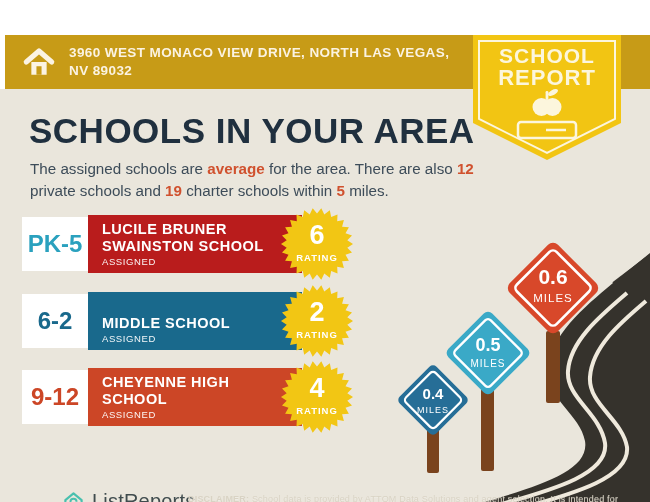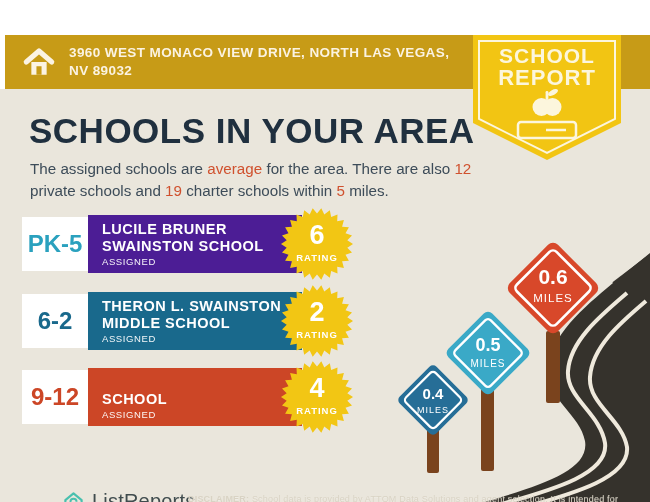--- a/index.html
+++ b/index.html
@@ -10,21 +10,21 @@
 
   
   .header-bar{position:absolute;left:5px;top:4px;right:0;height:54px;background:#c79b17;z-index:1;
               display:flex;align-items:center;padding-left:16px;box-sizing:border-box;}
   .house-ico{width:36px;height:34px;flex:0 0 auto;margin-right:12px;}
   .address{color:#fbf3e2;font-size:13.5px;font-weight:bold;letter-spacing:.4px;line-height:1.35;width:395px;text-transform:uppercase;}
 
   
   .page-title{position:absolute;left:29px;top:80px;font-size:35px;font-weight:800;color:#20303f;letter-spacing:.5px;z-index:3;}
   .subtitle{position:absolute;left:30px;top:127px;width:452px;font-size:15.2px;line-height:1.42;color:#3d4c59;z-index:3;}
-  .subtitle .hl{color:#d0512e;font-weight:normal;}
+  .subtitle .hl{color:#d0512e;font-weight:bold;}
 
   
   .school-row{position:absolute;left:22px;height:58px;z-index:3;}
   .row-1{top:184px;} .row-2{top:261px;} .row-3{top:337px;}
   .grade-box{position:absolute;left:0;top:2px;width:66px;height:54px;background:#ffffff;
              display:flex;align-items:center;justify-content:center;font-size:24px;font-weight:600;}
   .name-box{position:absolute;left:66px;top:0;width:214px;height:58px;color:#fff;
             display:flex;flex-direction:column;justify-content:center;padding-left:14px;box-sizing:border-box;}
   .school-name{font-size:14.5px;font-weight:bold;letter-spacing:.5px;line-height:1.15;}
   .assigned{font-size:9.5px;letter-spacing:.6px;margin-top:2px;opacity:.95;}
@@ -60,52 +60,52 @@
       <rect x="17" y="25" width="6" height="10" fill="#c79b17"></rect>
     </svg>
     <div class="address">3960 WEST MONACO VIEW DRIVE, NORTH LAS VEGAS, NV 89032</div>
   </div>
 
   <div class="page-title">SCHOOLS IN YOUR AREA</div>
   <div class="subtitle" id="subtitle"><span>The assigned schools are </span><span class="hl">average</span><span> for the area. There are also </span><span class="hl">12</span><span> private schools and </span><span class="hl">19</span><span> charter schools within </span><span class="hl">5</span><span> miles.</span></div>
 
   <div class="school-row row-1">
     <div class="grade-box" style="color: rgb(42, 161, 190);">PK-5</div>
-    <div class="name-box" style="background-color: #4c1d95;">
+    <div class="name-box" style="background-color: #b91c1c;">
       <div class="school-name"><span>LUCILE BRUNER</span><br><span>SWAINSTON SCHOOL</span></div>
       <div class="assigned">ASSIGNED</div>
     </div>
     <div class="burst">
       <svg width="74" height="74">
           <polygon class="burst-shape" fill="#f2c614" points="73.0,37.0 67.3,40.7 72.0,45.6 65.5,47.8 68.9,53.7 62.1,54.3 63.9,60.9 57.2,59.8 57.5,66.6 51.2,64.0 49.8,70.7 44.3,66.6 41.3,72.7 37.0,67.5 32.7,72.7 29.7,66.6 24.2,70.7 22.8,64.0 16.5,66.6 16.8,59.8 10.1,60.9 11.9,54.3 5.1,53.7 8.5,47.8 2.0,45.6 6.7,40.7 1.0,37.0 6.7,33.3 2.0,28.4 8.5,26.2 5.1,20.3 11.9,19.7 10.1,13.1 16.8,14.2 16.5,7.4 22.8,10.0 24.2,3.3 29.7,7.4 32.7,1.3 37.0,6.5 41.3,1.3 44.3,7.4 49.8,3.3 51.2,10.0 57.5,7.4 57.2,14.2 63.9,13.1 62.1,19.7 68.9,20.3 65.5,26.2 72.0,28.4 67.3,33.3"></polygon>
         </svg>
       <div class="num">6</div>
       <div class="rlabel">RATING</div>
     </div>
   </div>
 
   <div class="school-row row-2">
     <div class="grade-box" style="color: rgb(25, 105, 140);">6-2</div>
     <div class="name-box" style="background-color: rgb(25, 105, 140);">
-      <div class="school-name"><span>THERON L. SWAINSTON</span><br><span>MIDDLE SCHOOL</span></div>
+      <div class="school-name"><br><span>MIDDLE SCHOOL</span></div>
       <div class="assigned">ASSIGNED</div>
     </div>
     <div class="burst">
       <svg width="74" height="74">
           <polygon class="burst-shape" fill="#f2c614" points="73.0,37.0 67.3,40.7 72.0,45.6 65.5,47.8 68.9,53.7 62.1,54.3 63.9,60.9 57.2,59.8 57.5,66.6 51.2,64.0 49.8,70.7 44.3,66.6 41.3,72.7 37.0,67.5 32.7,72.7 29.7,66.6 24.2,70.7 22.8,64.0 16.5,66.6 16.8,59.8 10.1,60.9 11.9,54.3 5.1,53.7 8.5,47.8 2.0,45.6 6.7,40.7 1.0,37.0 6.7,33.3 2.0,28.4 8.5,26.2 5.1,20.3 11.9,19.7 10.1,13.1 16.8,14.2 16.5,7.4 22.8,10.0 24.2,3.3 29.7,7.4 32.7,1.3 37.0,6.5 41.3,1.3 44.3,7.4 49.8,3.3 51.2,10.0 57.5,7.4 57.2,14.2 63.9,13.1 62.1,19.7 68.9,20.3 65.5,26.2 72.0,28.4 67.3,33.3"></polygon>
         </svg>
       <div class="num">2</div>
       <div class="rlabel">RATING</div>
     </div>
   </div>
 
   <div class="school-row row-3">
     <div class="grade-box" style="color: rgb(204, 70, 38);">9-12</div>
     <div class="name-box" style="background-color: rgb(204, 70, 38);">
-      <div class="school-name"><br><span>SCHOOL</span></div>
+      <div class="school-name"><span>CHEYENNE HIGH</span><br><span>SCHOOL</span></div>
       <div class="assigned">ASSIGNED</div>
     </div>
     <div class="burst">
       <svg width="74" height="74">
           <polygon class="burst-shape" fill="#f2c614" points="73.0,37.0 67.3,40.7 72.0,45.6 65.5,47.8 68.9,53.7 62.1,54.3 63.9,60.9 57.2,59.8 57.5,66.6 51.2,64.0 49.8,70.7 44.3,66.6 41.3,72.7 37.0,67.5 32.7,72.7 29.7,66.6 24.2,70.7 22.8,64.0 16.5,66.6 16.8,59.8 10.1,60.9 11.9,54.3 5.1,53.7 8.5,47.8 2.0,45.6 6.7,40.7 1.0,37.0 6.7,33.3 2.0,28.4 8.5,26.2 5.1,20.3 11.9,19.7 10.1,13.1 16.8,14.2 16.5,7.4 22.8,10.0 24.2,3.3 29.7,7.4 32.7,1.3 37.0,6.5 41.3,1.3 44.3,7.4 49.8,3.3 51.2,10.0 57.5,7.4 57.2,14.2 63.9,13.1 62.1,19.7 68.9,20.3 65.5,26.2 72.0,28.4 67.3,33.3"></polygon>
         </svg>
       <div class="num">4</div>
       <div class="rlabel">RATING</div>
     </div>
   </div>

